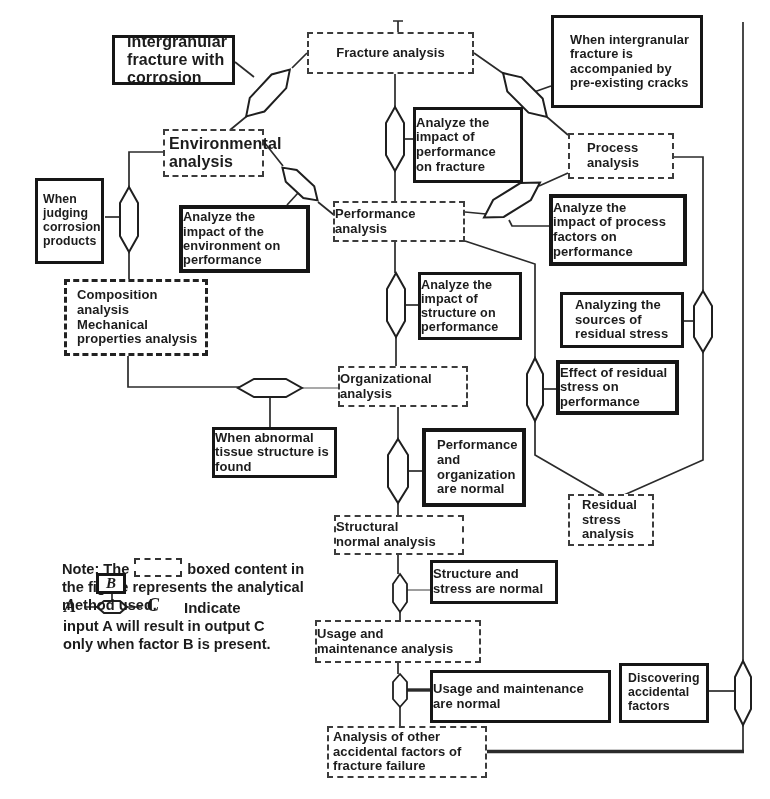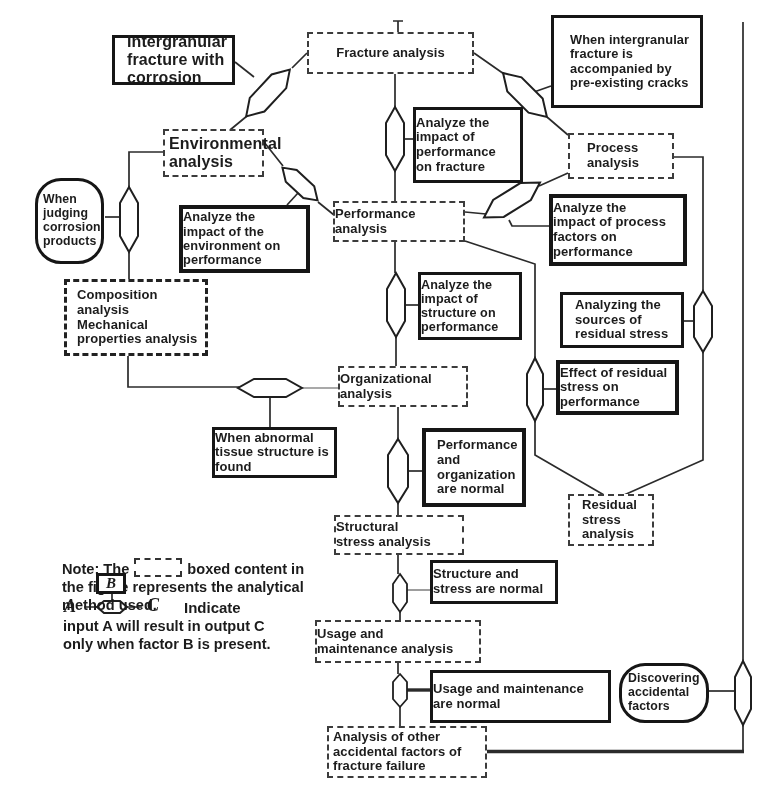--- a/index.html
+++ b/index.html
@@ -20,21 +20,21 @@
     font-weight:bold; font-size:13px; line-height:1.12;
     white-space:pre-line; padding-left:0; padding-right:3px;
     letter-spacing:0.1px;
   }
   .dashed { border:2px dashed #3c3c3c; }
   .dashed.heavy { border-width:3px; border-color:#222; }
   .solid { border:3px solid #161616; }
   .solid.b4 { border-width:4px; }
   .center { justify-content:center; padding-left:0; padding-right:0; }
   .fs125 { font-size:16px; }
-  .fs123 { font-size:12.3px;border-radius:26px; }
+  .fs123 { font-size:12.3px; }
   .note {
     position:absolute; z-index:1; left:62px; top:510px; width:252px;
     color:var(--ink); font-weight:bold; font-size:14.6px; line-height:1.25;margin-top:48px;
   }
   .note-box {
     display:inline-block; width:44px; height:15px; border:2px dashed #333;
     vertical-align:-3px; margin:0 5px; background:#fff;
   }
   .legend-letter {
     position:absolute; z-index:1; color:var(--ink);
@@ -167,21 +167,21 @@
 tissue structure is
 found</div>
   <div class="node solid b4" style="left:422px;top:428px;width:104px;height:79px;padding-left:11px">Performance
 and
 organization
 are normal</div>
   <div class="node dashed" style="left:568px;top:494px;width:86px;height:52px;padding-left:12px">Residual
 stress
 analysis</div>
   <div class="node dashed" style="left:334px;top:515px;width:130px;height:40px">Structural
-stress analysis</div>
+normal analysis</div>
   <div class="node solid" style="left:430px;top:560px;width:128px;height:44px">Structure and
 stress are normal</div>
   <div class="node dashed" style="left:315px;top:620px;width:166px;height:43px">Usage and
 maintenance analysis</div>
   <div class="node solid" style="left:430px;top:670px;width:181px;height:53px">Usage and maintenance
 are normal</div>
   <div class="node solid fs123" style="left:619px;top:663px;width:90px;height:60px;padding-left:6px">Discovering
 accidental
 factors</div>
   <div class="node dashed" style="left:327px;top:726px;width:160px;height:52px;padding-left:4px">Analysis of other

